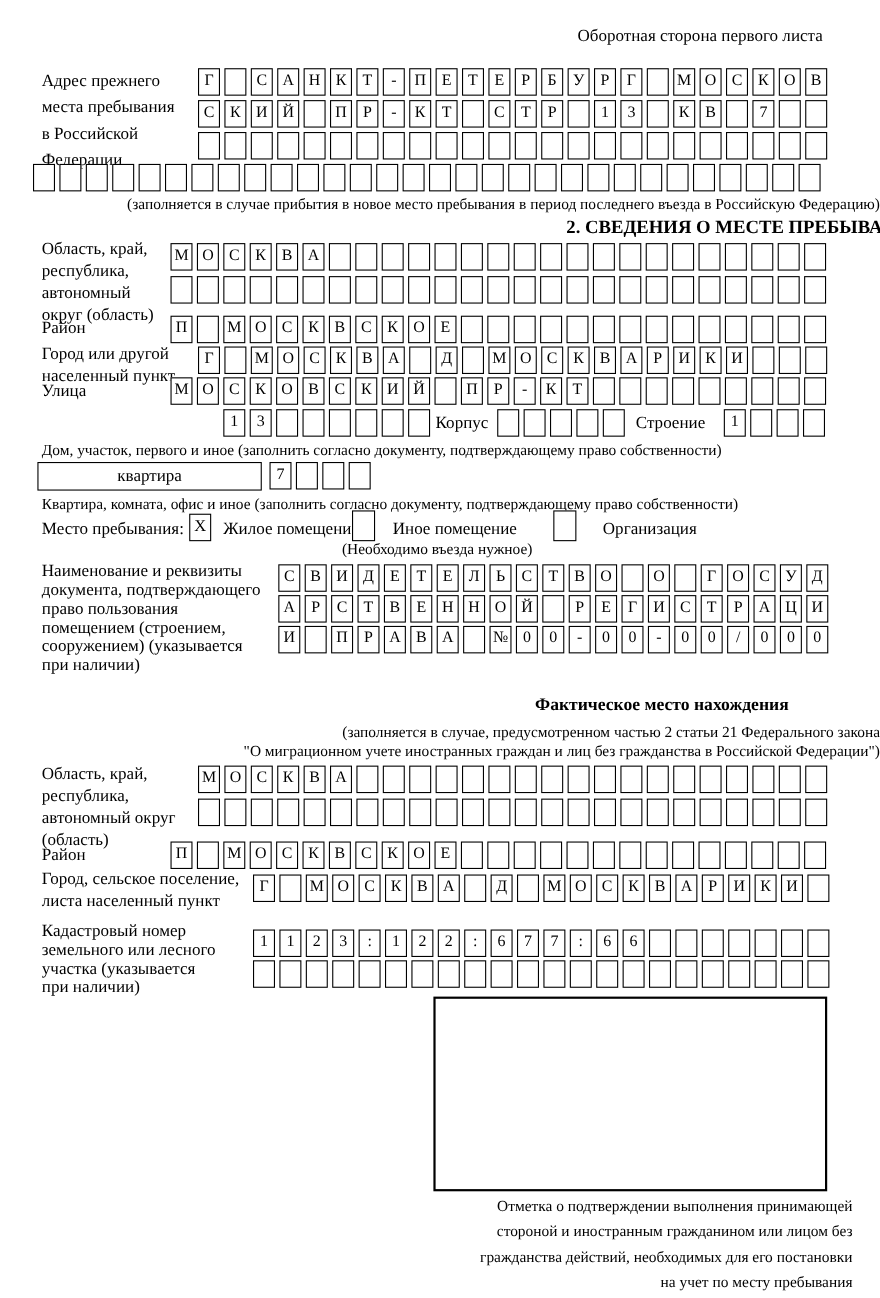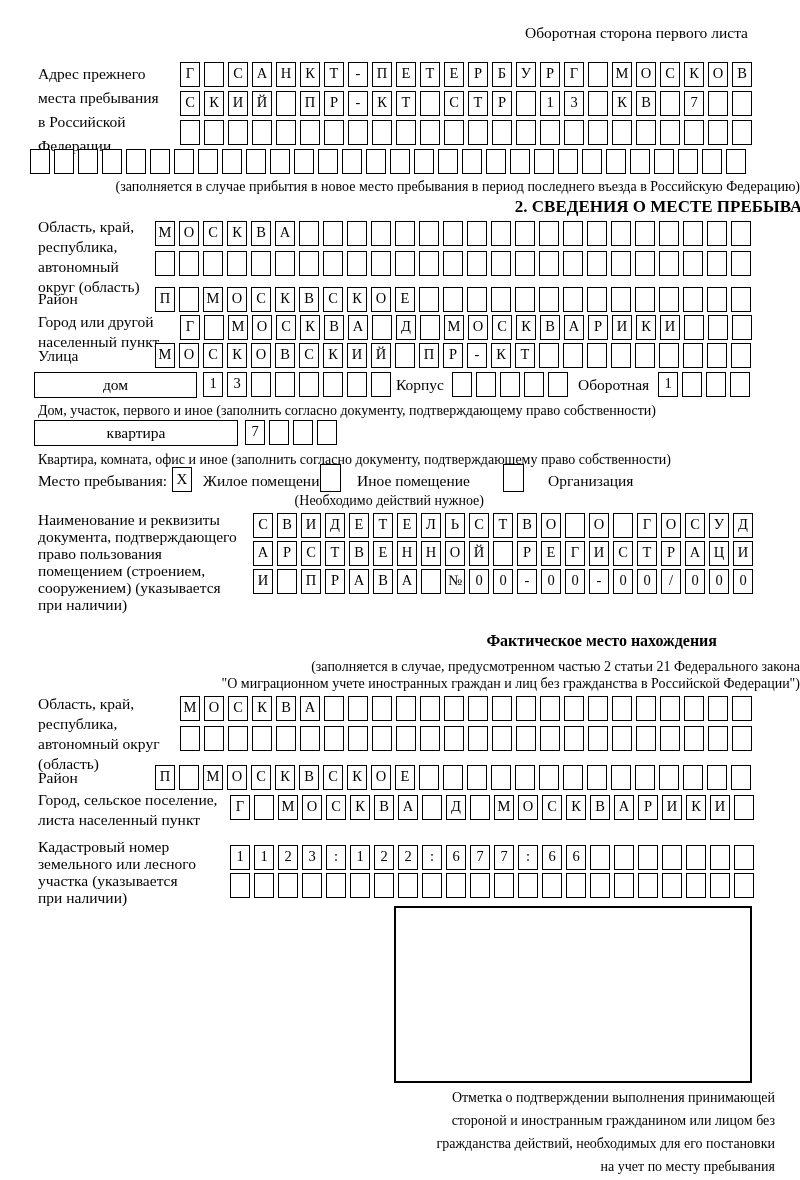--- a/index.html
+++ b/index.html
@@ -297,40 +297,39 @@
       <span class="cell"></span>
       <span class="cell"></span>
       <span class="cell"></span>
       <span class="cell"></span>
       <span class="cell"></span>
       <span class="cell"></span>
       <span class="cell"></span>
       <span class="cell"></span>
     </div>
 
-  <div class="fieldbox" style="left:34px;top:372px;width:163px">дом</div>
   <div class="cellrow" style="left:203px;top:372px">
       <span class="cell">1</span>
       <span class="cell">3</span>
       <span class="cell"></span>
       <span class="cell"></span>
       <span class="cell"></span>
       <span class="cell"></span>
       <span class="cell"></span>
       <span class="cell"></span>
     </div>
   <div class="abs label" style="left:396px;top:375px">Корпус</div>
   <div class="cellrow" style="left:452px;top:372px">
       <span class="cell"></span>
       <span class="cell"></span>
       <span class="cell"></span>
       <span class="cell"></span>
       <span class="cell"></span>
     </div>
-  <div class="abs label" style="left:578px;top:375px">Оборотная</div>
+  <div class="abs label" style="left:578px;top:375px">Строение</div>
   <div class="cellrow" style="left:658px;top:372px">
       <span class="cell">1</span>
       <span class="cell"></span>
       <span class="cell"></span>
       <span class="cell"></span>
     </div>
 
   <div class="abs caption" style="left:38px;top:402px;width:720px">Дом, участок, первого и иное (заполнить согласно документу, подтверждающему право собственности)</div>
 
   <div class="fieldbox" style="left:34px;top:420px;width:204px">квартира</div>
@@ -344,21 +343,21 @@
   <div class="abs caption" style="left:38px;top:451px;width:720px">Квартира, комната, офис и иное (заполнить согласно документу, подтверждающему право собственности)</div>
 
   <div class="abs label" style="left:38px;top:471px">Место пребывания:</div>
   <div class="checkbox" style="left:172px;top:467px;width:20px;height:25px">X</div>
   <div class="abs label" style="left:203px;top:471px">Жилое помещение</div>
   <div class="checkbox" style="left:320px;top:464px;width:21px;height:28px"></div>
   <div class="abs label" style="left:357px;top:471px">Иное помещение</div>
   <div class="checkbox" style="left:503px;top:464px;width:21px;height:28px"></div>
   <div class="abs label" style="left:548px;top:471px">Организация</div>
 
-  <div class="abs caption center" style="left:184px;top:492px;width:300px">(Необходимо действий нужное)</div>
+  <div class="abs caption center" style="left:184px;top:492px;width:300px">(Необходимо въезда нужное)</div>
 
   <div class="abs label lh22" style="left:38px;top:511px;width:215px">Наименование и реквизиты
 документа, подтверждающего
 право пользования
 помещением (строением,
 сооружением) (указывается
 при наличии)</div>
   <div class="cellrow" style="left:253px;top:513px">
       <span class="cell">С</span>
       <span class="cell">В</span>

